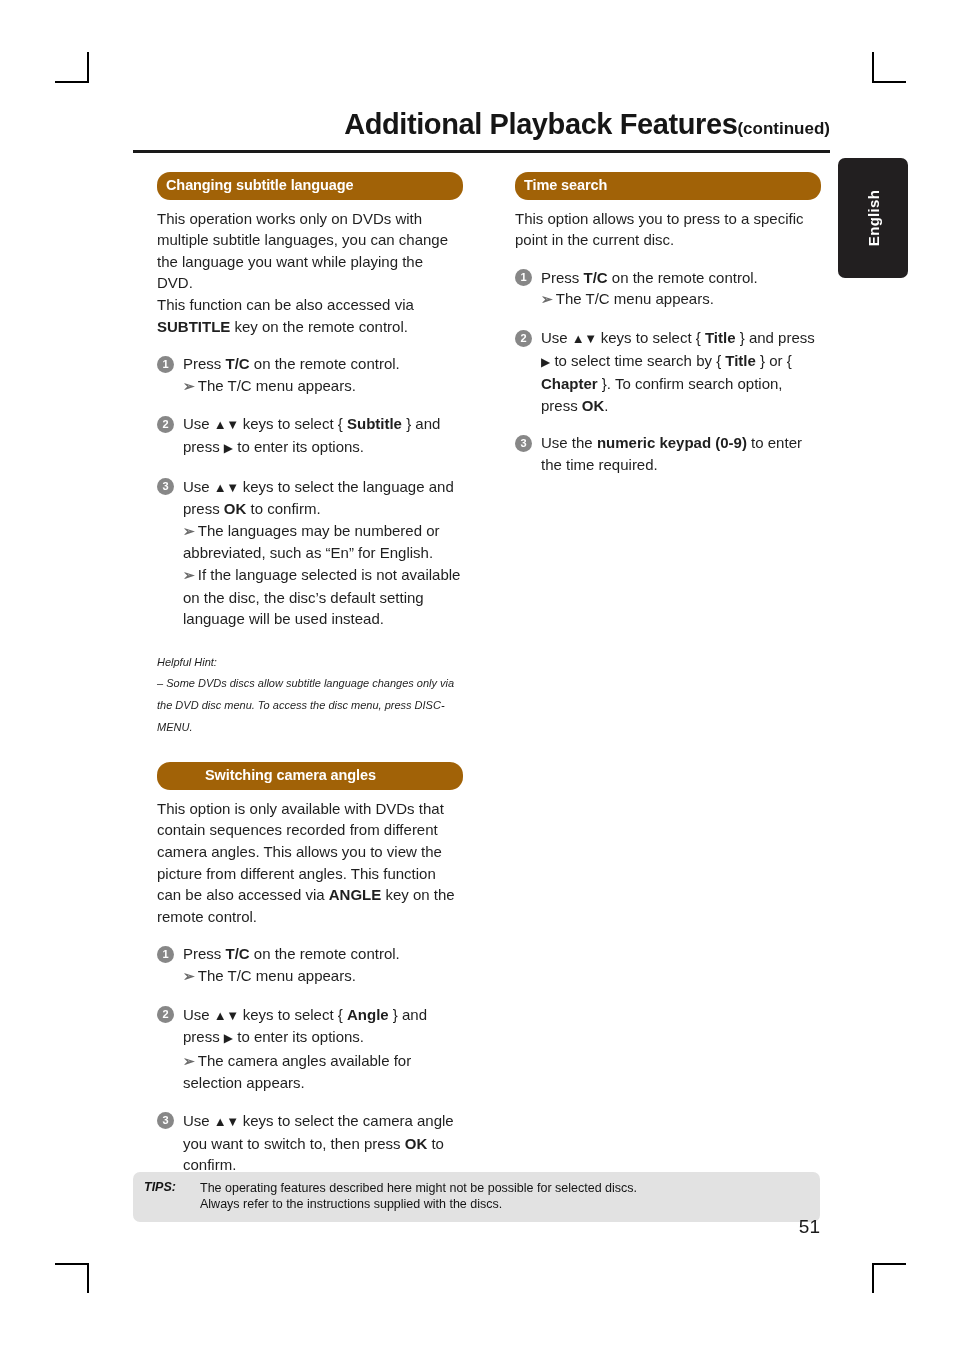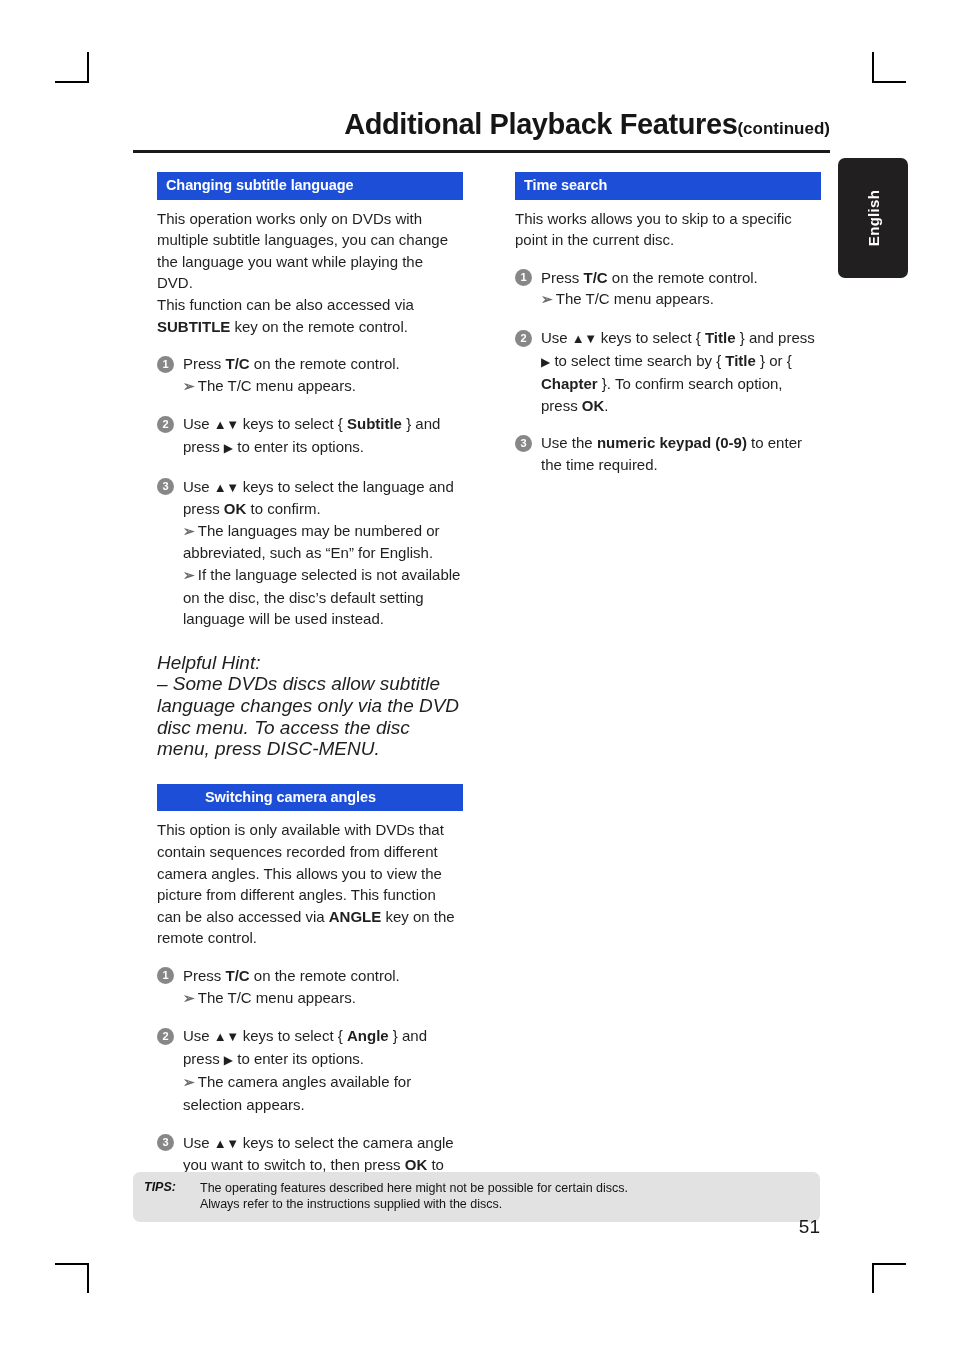--- a/index.html
+++ b/index.html
@@ -76,27 +76,28 @@
   
   .col {
     position: absolute;
     top: 172px;
     width: 306px;
   }
   .col-left  { left: 157px; }
   .col-right { left: 515px; }
 
   .sec-bar {
-    background: #1d4ed8;
+    background: #a16207;
     color: #ffffff;
     font-size: 14.5px;
     font-weight: bold;
     padding: 5px 0 6px 9px;
     letter-spacing: -0.1px;
     line-height: 1.15;
+    border-radius: 13px;
   }
   .sec-bar.spaced { margin-top: 24px; padding-left: 48px; }
 
   .para {
     font-size: 15px;
     line-height: 21.6px;
     margin-top: 8px;
     color: #1f1f1f;
   }
 
@@ -130,21 +131,21 @@
     color: #6b6b6b;
     font-size: 14px;
     font-weight: bold;
     padding-right: 3px;
   }
   .b { font-weight: bold; }
   .keys { font-size: 13px; letter-spacing: -0.5px; }
   .tri { font-size: 12px; }
 
   .hint {
-    font-size: 19px;
+    font-size: 11px;
     line-height: 21.6px;
     font-style: italic;
     margin-top: 22px;
     color: #1f1f1f;
   }
 
   
   .tips {
     position: absolute;
     left: 133px;
@@ -257,21 +258,21 @@
     <span class="num">3</span>
     <span>Use </span><span class="keys">▲▼</span><span> keys to select the camera angle you want to switch to, then press </span><span class="b">OK</span><span> to confirm.</span>
   </div>
 
 </div>
 
 <div class="col col-right">
 
   <div class="sec-bar">Time search</div>
 
-  <div class="para">This works allows you to skip to a specific point in the current disc.</div>
+  <div class="para">This option allows you to press to a specific point in the current disc.</div>
 
   <div class="step">
     <span class="num">1</span>
     <span>Press </span><span class="b">T/C</span><span> on the remote control.</span>
     <span class="sub"><span class="arrow">➢</span><span>The T/C menu appears.</span></span>
   </div>
 
   <div class="step">
     <span class="num">2</span>
     <span>Use </span><span class="keys">▲▼</span><span> keys to select { </span><span class="b">Title</span><span> } and press </span><span class="tri">▶</span><span> to select time search by { </span><span class="b">Title</span><span> } or { </span><span class="b">Chapter</span><span> }. To confirm search option, press </span><span class="b">OK</span><span>.</span>
@@ -280,18 +281,18 @@
   <div class="step">
     <span class="num">3</span>
     <span>Use the </span><span class="b">numeric keypad (0-9)</span><span> to enter the time required.</span>
   </div>
 
 </div>
 
 <div class="tips">
   <span class="tips-label">TIPS:</span>
   <div class="tips-body">
-    <div>The operating features described here might not be possible for certain discs.</div>
+    <div>The operating features described here might not be possible for selected discs.</div>
     <div>Always refer to the instructions supplied with the discs.</div>
   </div>
 </div>
 
 <div class="page-num">51</div>
 
 </body></html>

